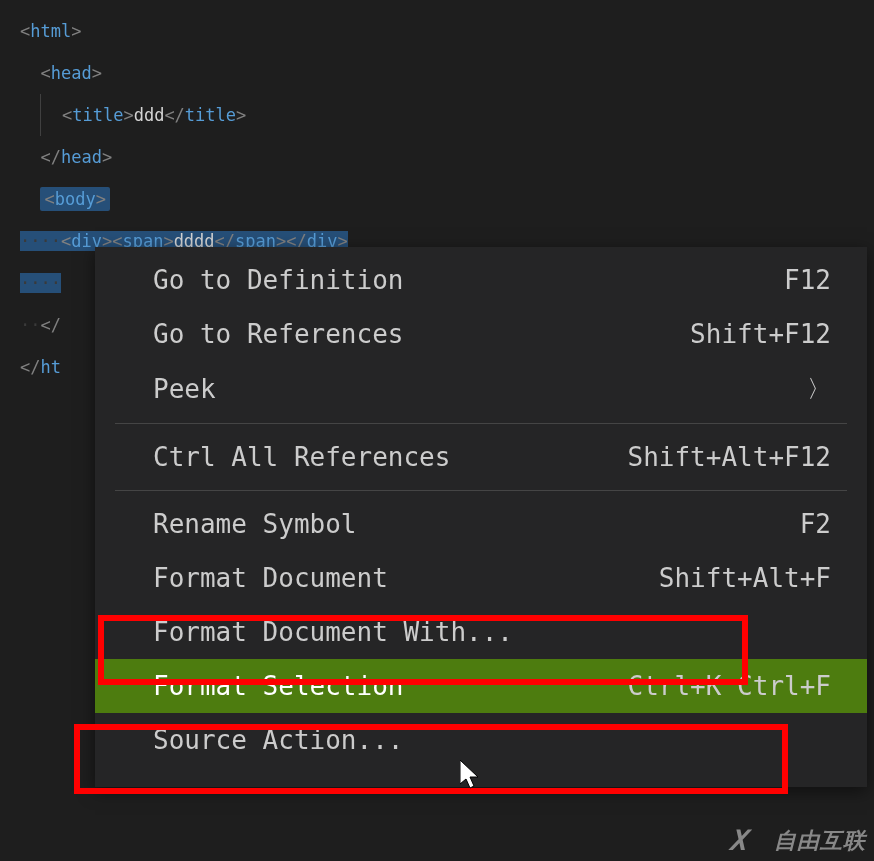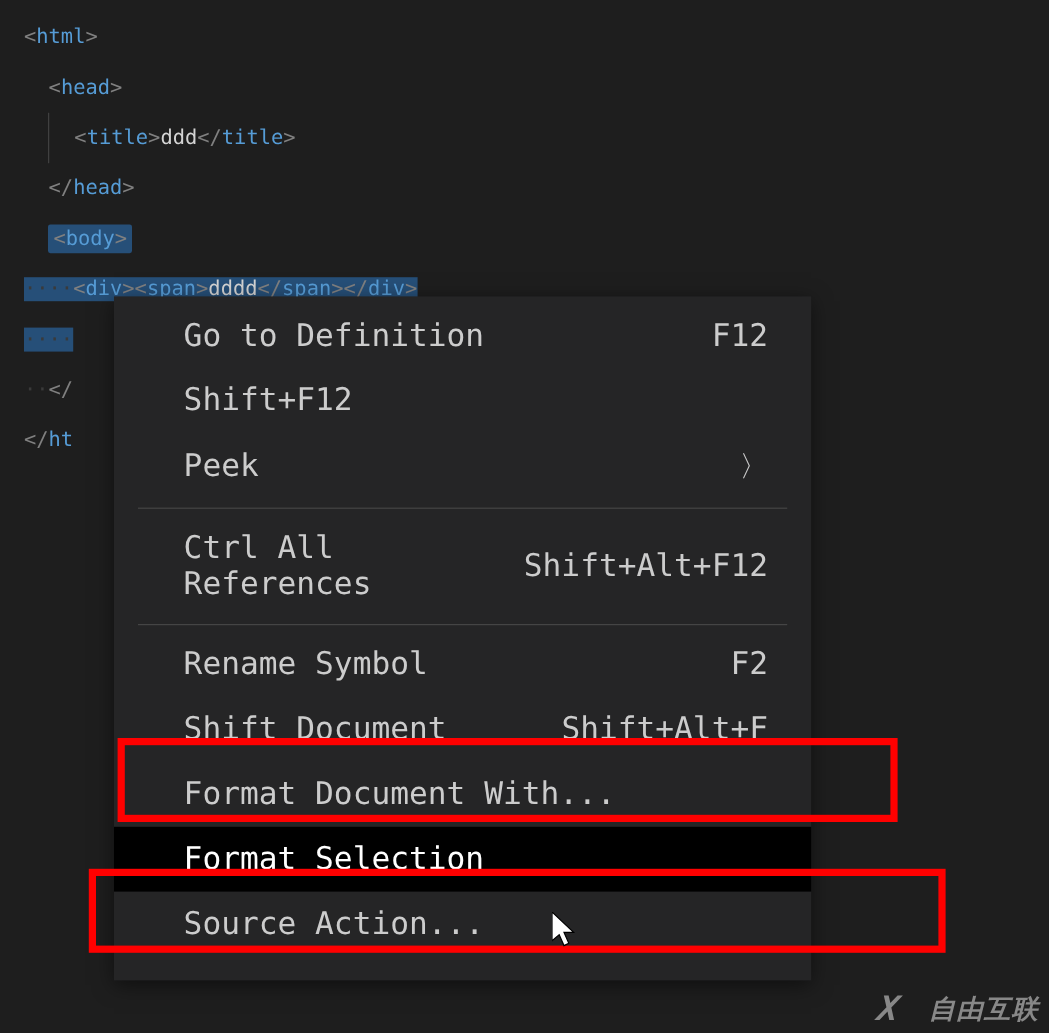--- a/index.html
+++ b/index.html
@@ -39,37 +39,37 @@
   }
   .sel-line {
     background: #264f78;
   }
   .ws-dot { color: #3a3a3a; }
 
   .context-menu {
     position: absolute;
     left: 95px;
     top: 247px;
-    width: 581px;
+    width: 772px;
     background: #252526;
     box-shadow: 0 4px 16px rgba(0,0,0,0.5);
     padding: 6px 0 20px 0;
     z-index: 10;
     font-size: 26px;
     color: #cccccc;
   }
   .menu-item {
     display: flex;
     justify-content: space-between;
     align-items: center;
     padding: 12px 36px 12px 58px;
     cursor: default;
   }
   .menu-item.hovered {
-    background: #000000;
+    background: #4d7c0f;
     color: #ffffff;
   }
   .menu-sep {
     height: 1px;
     background: #454545;
     margin: 6px 20px;
   }
   .chevron {
     font-size: 24px;
     color: #cccccc;
@@ -130,46 +130,48 @@
 
   <div class="line"><span class="bracket">&lt;/</span><span class="tag">ht</span></div>
 </div>
 
 <div class="context-menu">
   <div class="menu-item">
     <span>Go to Definition</span>
     <span class="shortcut">F12</span>
   </div>
   <div class="menu-item">
+    <span>Go to References</span>
     <span class="shortcut">Shift+F12</span>
   </div>
   <div class="menu-item">
     <span>Peek</span>
     <span class="chevron">〉</span>
   </div>
   <div class="menu-sep"></div>
   <div class="menu-item">
     <span>Ctrl All References</span>
     <span class="shortcut">Shift+Alt+F12</span>
   </div>
   <div class="menu-sep"></div>
   <div class="menu-item">
     <span>Rename Symbol</span>
     <span class="shortcut">F2</span>
   </div>
   <div class="menu-item">
-    <span>Shift Document</span>
+    <span>Format Document</span>
     <span class="shortcut">Shift+Alt+F</span>
   </div>
   <div class="menu-item">
     <span>Format Document With...</span>
     <span class="shortcut"></span>
   </div>
   <div class="menu-item hovered">
     <span>Format Selection</span>
+    <span class="shortcut">Ctrl+K Ctrl+F</span>
   </div>
   <div class="menu-item">
     <span>Source Action...</span>
     <span class="shortcut"></span>
   </div>
 </div>
 
 <div class="red-box" style="left:98px; top:615px; width:650px; height:70px;"></div>
 <div class="red-box" style="left:74px; top:724px; width:714px; height:70px;"></div>
 

